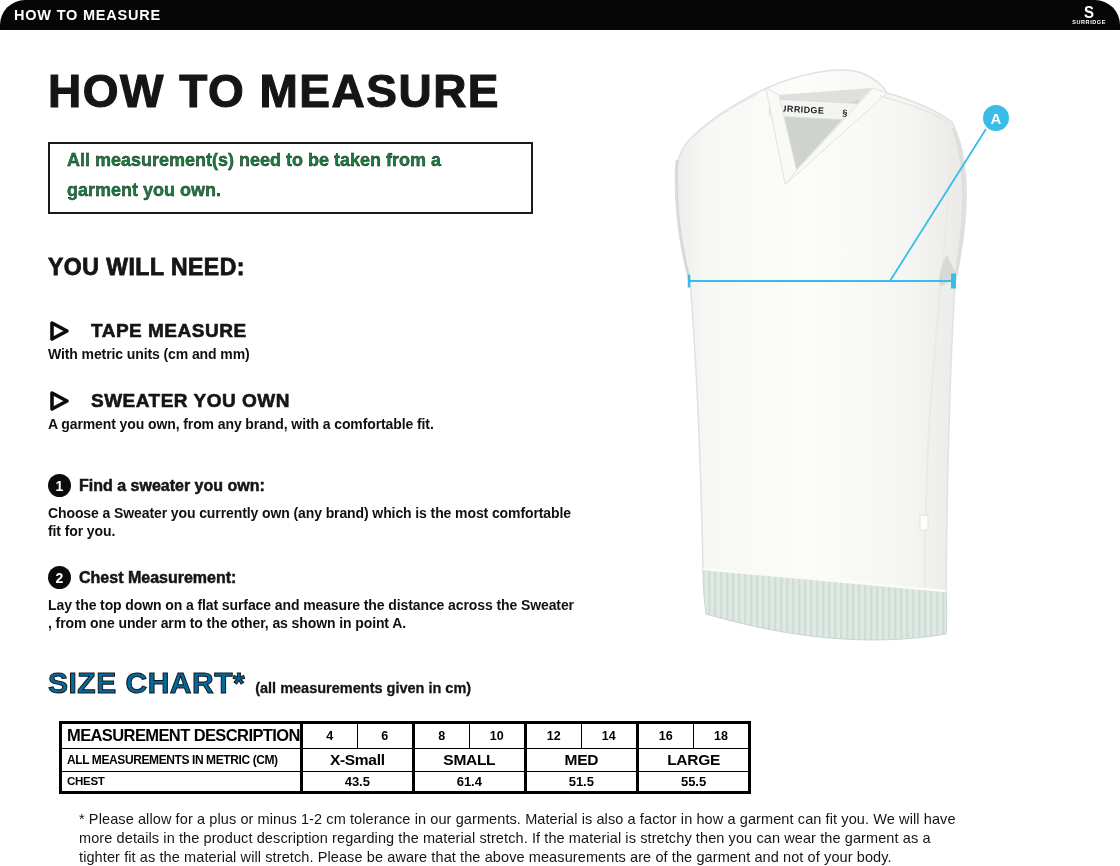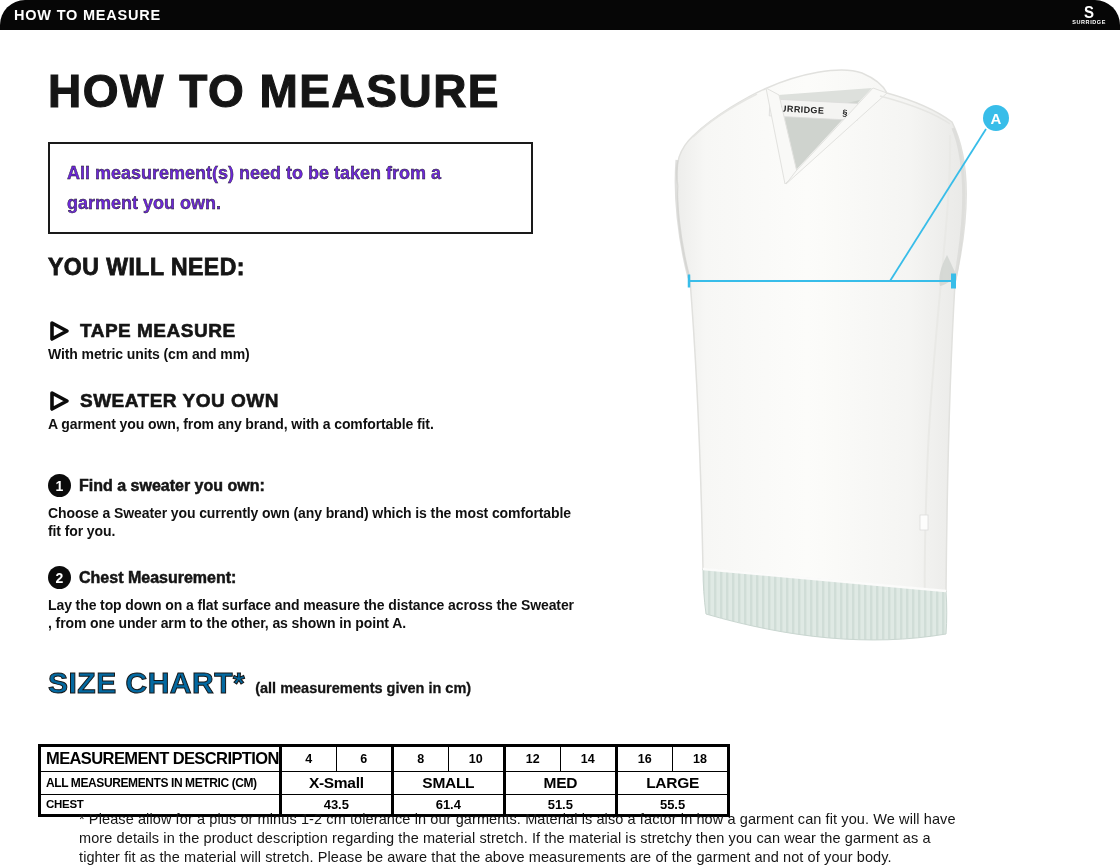--- a/index.html
+++ b/index.html
@@ -11,45 +11,45 @@
   .topbar { position:absolute; left:0; top:0; width:1120px; height:30px; background:#060606;
             display:flex; align-items:center; justify-content:space-between; padding:0 12px 0 14px; }
   .topbar-title { color:#fff; font-size:14.5px; font-weight:bold; letter-spacing:0.8px; }
   .brand { display:flex; flex-direction:column; align-items:center; line-height:1; padding-right:2px; }
   .brand-s { color:#fff; font-size:15px; font-weight:bold; transform:scaleY(1.15); }
   .brand-name { color:#fff; font-size:5.5px; font-weight:bold; letter-spacing:0.6px; margin-top:1px; }
 
   
   .h1 { position:absolute; left:48px; top:64px; font-size:46px; font-weight:bold; letter-spacing:1.5px;
         color:#151515; -webkit-text-stroke:1.1px #151515; }
-  .notice { position:absolute; left:48px; top:142px; width:485px; height:92px; border:2px solid #1a1a1a;
-            padding:14px 16px 0 17px; font-size:18px; font-weight:bold; line-height:30px; color:#6d28d9;
+  .notice { position:absolute; left:48px; top:142px; width:485px; height:72px; border:2px solid #1a1a1a;
+            padding:1px 16px 0 17px; font-size:18px; font-weight:bold; line-height:30px; color:#15803d;
             -webkit-text-stroke:0.4px #1a1a1a; }
   .h2 { position:absolute; left:48px; top:254px; font-size:23px; font-weight:bold; letter-spacing:0.5px;
         color:#151515; -webkit-text-stroke:0.8px #151515; }
 
   .need-item { position:absolute; left:48px; }
-  .need-row { display:flex; align-items:center; gap:10px; }
+  .need-row { display:flex; align-items:center; gap:21px; }
   .need-title { font-size:19px; font-weight:bold; letter-spacing:0.5px; color:#151515; -webkit-text-stroke:0.6px #151515; }
   .small-bold { font-size:14px; font-weight:bold; color:#101010; line-height:18px; letter-spacing:-0.1px; }
   .need-item .small-bold { margin-top:3px; }
 
   .step { position:absolute; left:48px; }
   .step-row { display:flex; align-items:center; gap:8px; }
   .step-num { width:23px; height:23px; border-radius:50%; background:#0b0b0b; color:#fff;
               display:flex; align-items:center; justify-content:center; font-size:14px; font-weight:bold; }
   .step-title { font-size:16px; font-weight:bold; color:#151515; -webkit-text-stroke:0.5px #151515; }
   .step-desc { margin-top:7px; width:532px; }
 
   .sc-head { position:absolute; left:48px; top:666px; display:flex; align-items:baseline; gap:10px; }
   .sc-title { font-size:30px; font-weight:bold; letter-spacing:0.5px; color:#0369a1; -webkit-text-stroke:1px #151515; }
   .sc-sub { font-size:14.5px; font-weight:bold; color:#151515; -webkit-text-stroke:0.3px #151515; }
 
   
-  .size-table { position:absolute; left:39px; top:722px; border-collapse:collapse; table-layout:fixed;margin-top:23px; }
+  .size-table { position:absolute; left:60px; top:722px; border-collapse:collapse; table-layout:fixed; }
   .size-table td { border:1.5px solid #000; text-align:center; vertical-align:middle; padding:0;
                    font-weight:bold; color:#000; overflow:hidden; white-space:nowrap; }
   .size-table .lbl { text-align:left; padding-left:5px; }
   .size-table col.c0 { width:235px; }
   .size-table col.cs { width:56px; }
   .r1 td { height:25px; font-size:12.5px; }
   .r1 .lbl { font-size:16.5px; letter-spacing:-0.6px; }
   .r2 td { height:23px; font-size:15.5px; letter-spacing:-0.3px; }
   .r2 .lbl { font-size:12px; letter-spacing:-0.4px; }
   .r3 td { height:21px; font-size:13px; }

